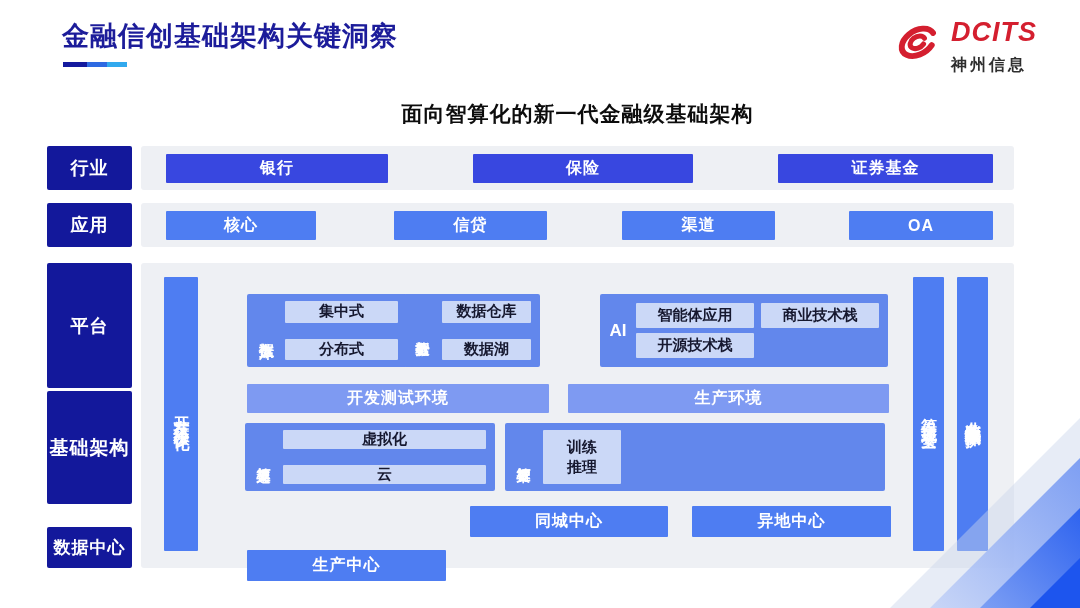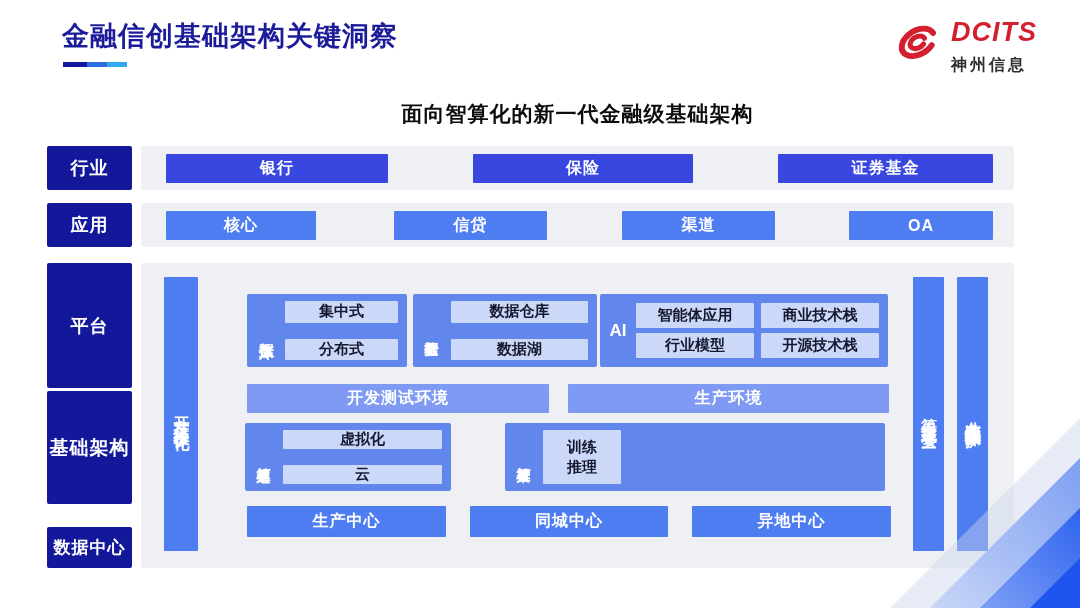--- a/index.html
+++ b/index.html
@@ -66,37 +66,37 @@
   .group { background:#6287ec; border-radius:2px; display:flex; align-items:stretch; padding:7px 9px 7px 0; }
   .group-vlabel { writing-mode:vertical-rl; text-orientation:upright; color:#fff; font-weight:bold; font-size:15px;
                   width:38px; display:flex; align-items:center; justify-content:center; }
   .group-hlabel { color:#fff; font-weight:bold; font-size:17px; width:36px; display:flex; align-items:center; justify-content:center; }
   .group-content { flex:1; display:flex; flex-direction:column; justify-content:center; gap:16px; }
   .group-grid { flex:1; display:grid; grid-template-columns:1fr 1fr; gap:5px 7px; align-content:center; }
   .inner-box { background:#cbd8f7; color:#16182f; font-weight:600; font-size:15px; height:25px;
                display:flex; align-items:center; justify-content:center; border-radius:1px; }
 
   .g-database { left:247px; top:294px; width:160px; height:73px; }
-  .g-analytics { left:413px; top:294px; width:184px; height:73px; }
+  .g-analytics { left:404px; top:294px; width:136px; height:73px; }
   .g-ai { left:600px; top:294px; width:288px; height:73px; }
 
   .env-bar { background:#7e9af2; top:384px; height:29px; }
   .e-devtest { left:247px; width:302px; }
   .e-prod { left:568px; width:321px; }
 
-  .g-general { left:245px; top:423px; width:206px; height:68px; }
+  .g-general { left:245px; top:423px; width:250px; height:68px; }
   .g-smart { left:505px; top:423px; width:380px; height:68px; }
   .fw-content { flex:1; display:flex; gap:8px; align-items:stretch; }
   .fw-stack { flex:1; display:flex; flex-direction:column; justify-content:center; gap:6px; }
   .fw-side { width:78px; background:#cbd8f7; color:#16182f; font-weight:600; font-size:15px;
              display:flex; align-items:center; justify-content:center; text-align:center; border-radius:1px; }
   .fw-side span { width:34px; word-break:break-all; line-height:1.35; }
 
   .center-btn { top:506px; height:31px; }
-  .c-prod { left:247px; width:199px; }
+  .c-prod { left:247px; width:199px;margin-top:44px; }
   .c-same { left:470px; width:198px; }
   .c-remote { left:692px; width:199px; }
 
   .deco { right:0; bottom:0; width:260px; height:260px; pointer-events:none; }
 </style>
 </head>
 <body>
 
 <div id="page">
 
@@ -159,21 +159,20 @@
       <div class="inner-box">数据仓库</div>
       <div class="inner-box">数据湖</div>
     </div>
   </div>
 
   <div class="abs group g-ai">
     <div class="group-hlabel">AI</div>
     <div class="group-grid">
       <div class="inner-box">智能体应用</div>
       <div class="inner-box">商业技术栈</div>
-      <div class="inner-box">行业模型</div>
       <div class="inner-box">开源技术栈</div>
     </div>
   </div>
 
   <div class="abs btn env-bar e-devtest">开发测试环境</div>
   <div class="abs btn env-bar e-prod">生产环境</div>
 
   <div class="abs group g-general">
     <div class="group-vlabel" style="font-size:14px">通算框架</div>
     <div class="group-content">

